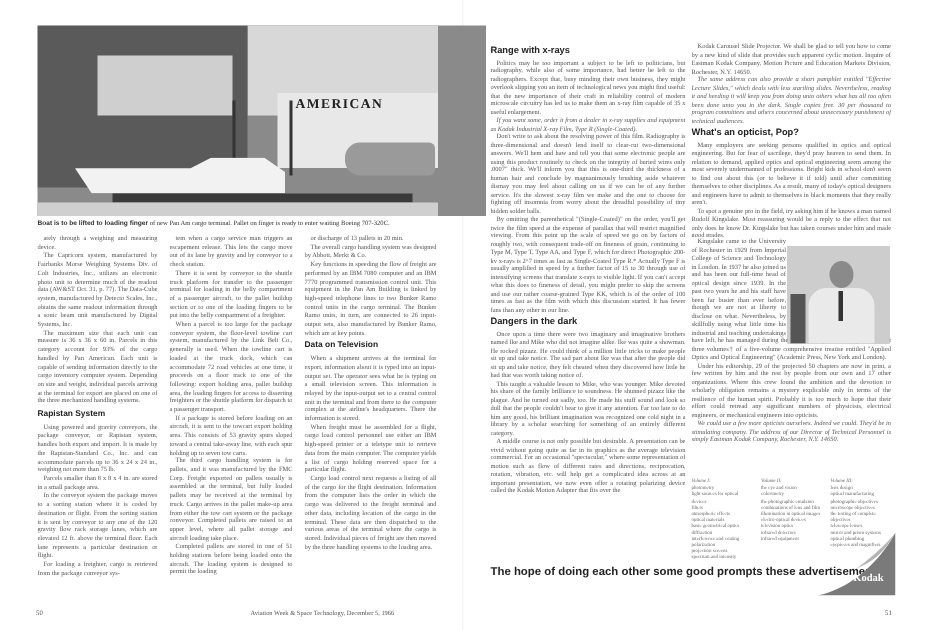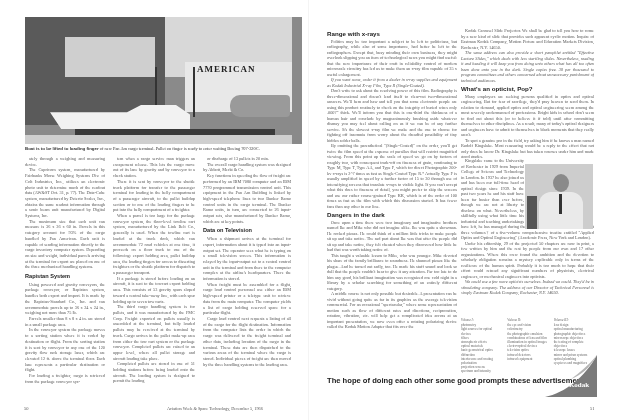--- a/index.html
+++ b/index.html
@@ -1,18 +1,18 @@
 <!DOCTYPE html>
 <html><head>
 <meta charset="utf-8">
 <style>
   * { margin:0; padding:0; box-sizing:border-box; }
   html, body { width:618px; height:420px; background:#ffffff; overflow:hidden; }
   body { position:relative; font-family:"Liberation Serif", serif; color:#333; }
-  .photo { position:absolute; left:25px; top:17px; width:277px; height:127px; background:#8a8a8a; overflow:hidden; }
+  .photo { position:absolute; left:25px; top:17px; width:299px; height:127px; background:#8a8a8a; overflow:hidden; }
   .photo .sky { position:absolute; left:140px; top:0; width:127px; height:60px; background:#d8d8d8; }
   .photo .hangar { position:absolute; left:0; top:0; width:140px; height:108px; background:#5a5a5a; }
   .photo .hangar-opening { position:absolute; left:40px; top:20px; width:90px; height:40px; background:#cfcfcf; }
   .photo .lift { position:absolute; left:130px; top:50px; width:40px; height:50px; border-left:2px solid #333; border-right:2px solid #333; }
   .photo .fuselage { position:absolute; left:160px; top:45px; width:107px; height:50px; background:#e8e8e8; }
   .photo .airline-text { position:absolute; left:172px; top:47px; font-family:"Liberation Serif", serif; font-weight:bold; font-size:9px; letter-spacing:1px; color:#222; }
   .photo .engine { position:absolute; left:205px; top:78px; width:60px; height:22px; background:#9a9a9a; border-radius:10px 4px 4px 10px; }
   .photo .boat { position:absolute; left:25px; top:88px; width:140px; height:24px; background:#f2f2f2; clip-path:polygon(0 30%, 55% 30%, 65% 0, 90% 0, 100% 40%, 100% 100%, 8% 100%); }
   .photo .dolly { position:absolute; left:50px; top:112px; width:200px; height:6px; background:#3a3a3a; }
   .photo .ground { position:absolute; left:0; top:118px; width:267px; height:9px; background:#cfcfcf; }

